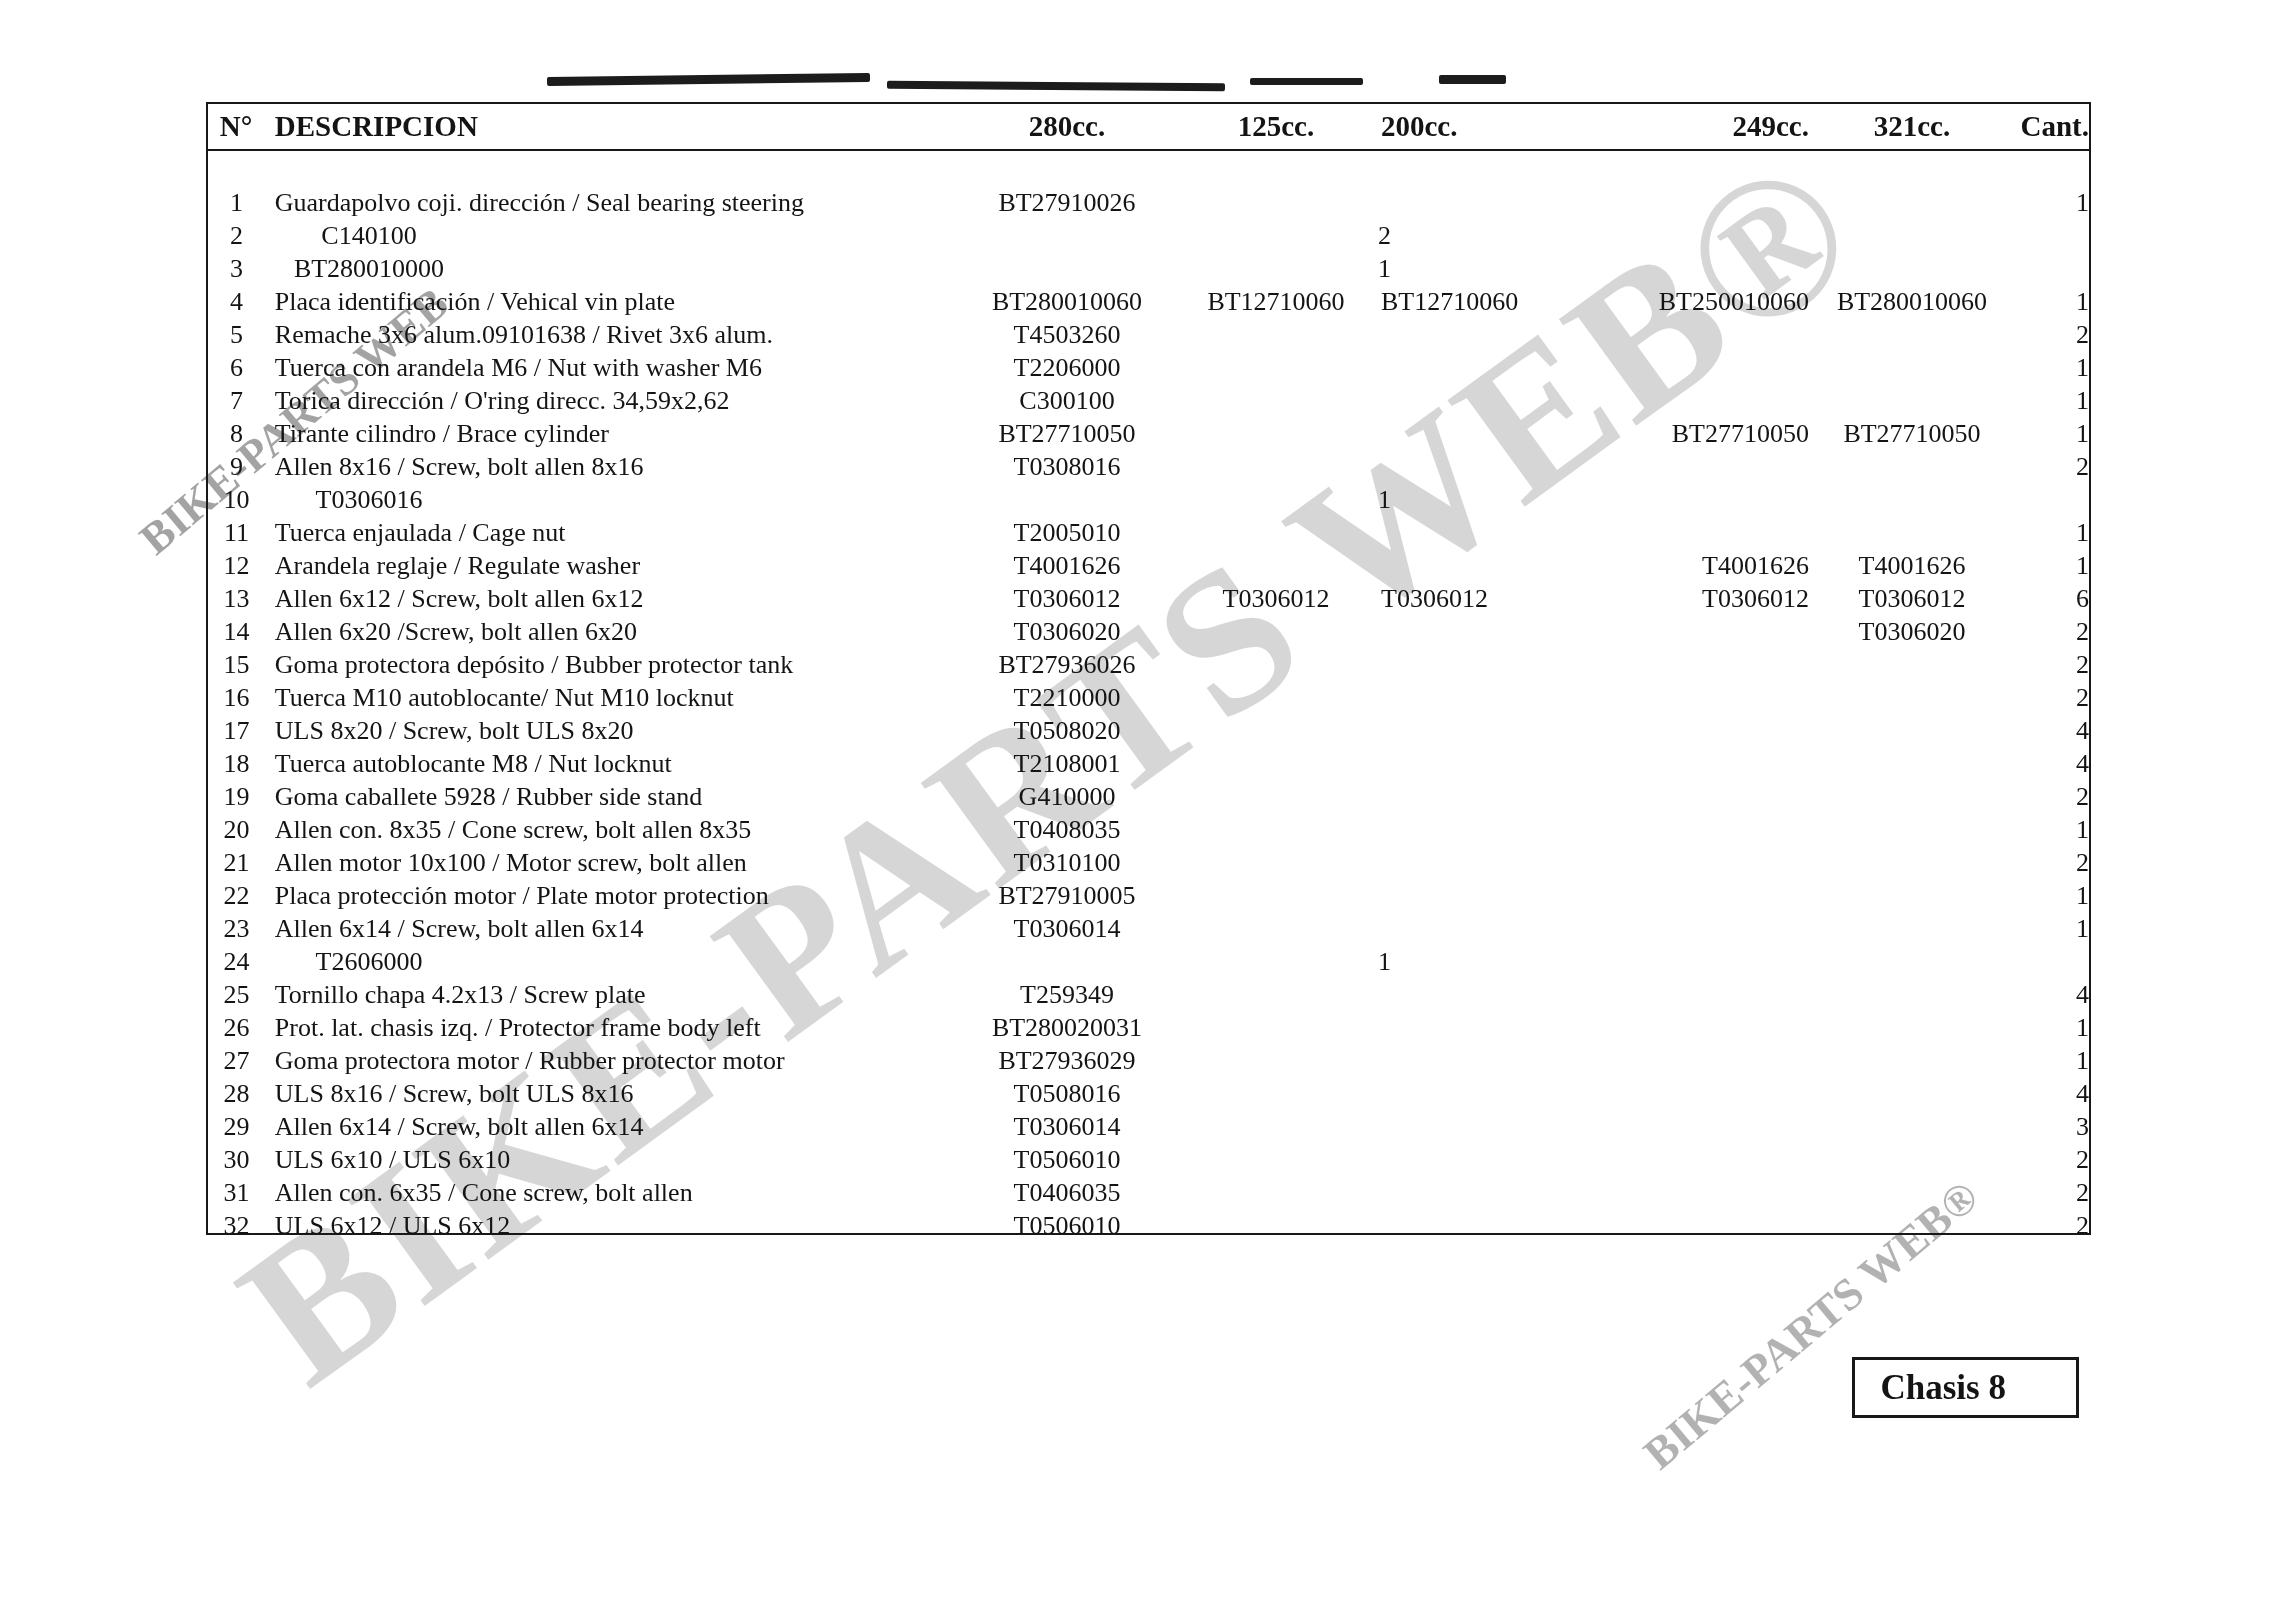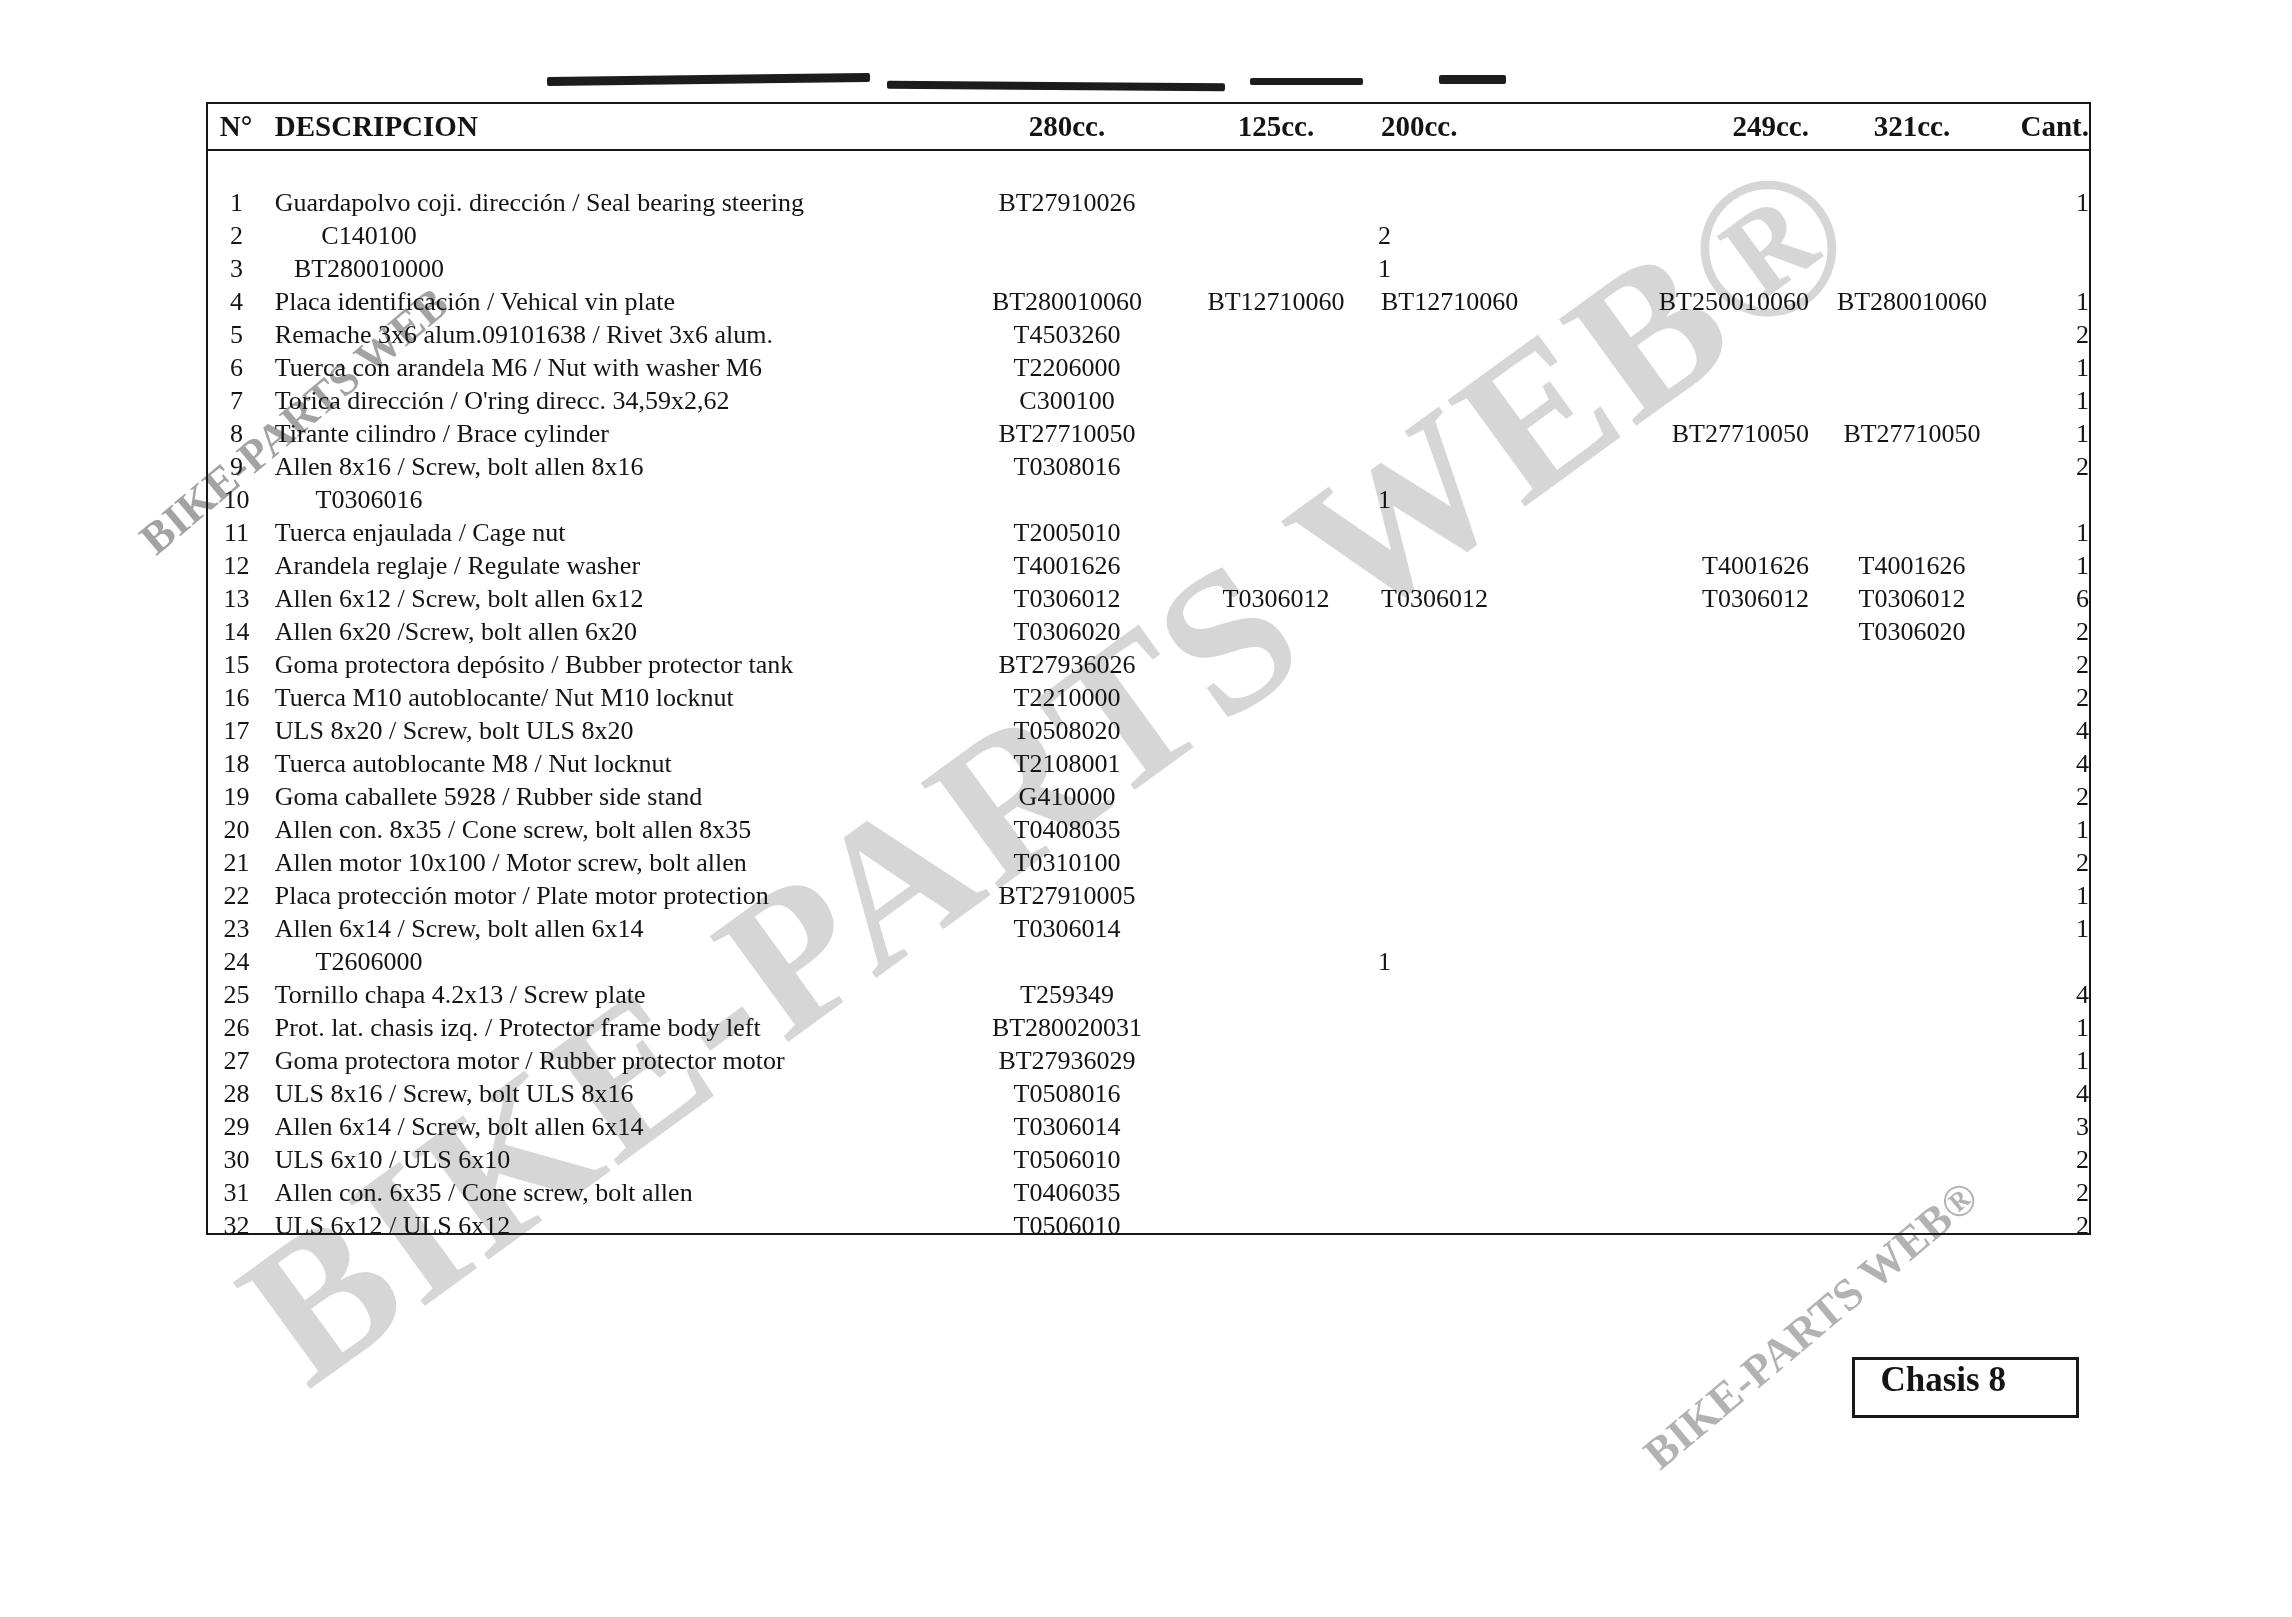--- a/index.html
+++ b/index.html
@@ -84,21 +84,21 @@
   .sm3{left:1250px;top:78px;width:113px;height:6.9px;}
   .sm4{left:1439px;top:75px;width:67px;height:8.8px;}
 
   
   .stamp{
     position:absolute;
     left:1852px;top:1357px;
     width:227px;height:61px;
     border:3.9px solid #181818;
     box-sizing:border-box;
-    display:flex;align-items:flex-start;
+    display:flex;align-items:center;
     padding-left:25.5px;
     font-weight:bold;
     font-size:35px;
     background:#ffffff;
     z-index:2;
   }
 </style>
 </head>
 <body>
 

